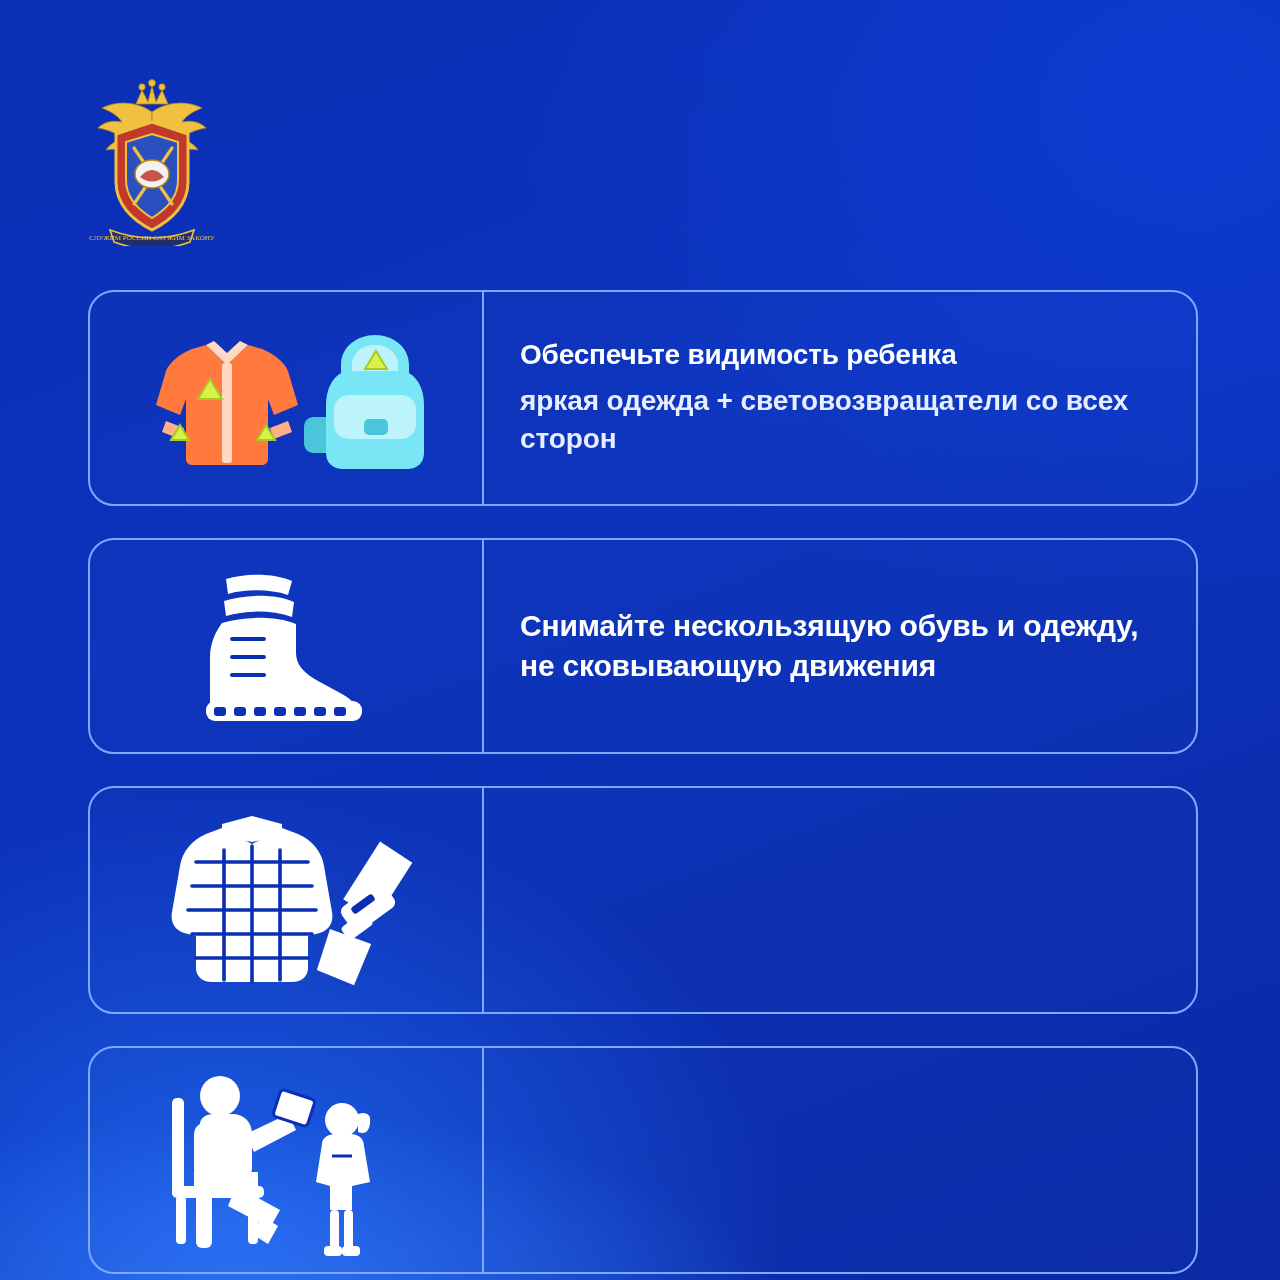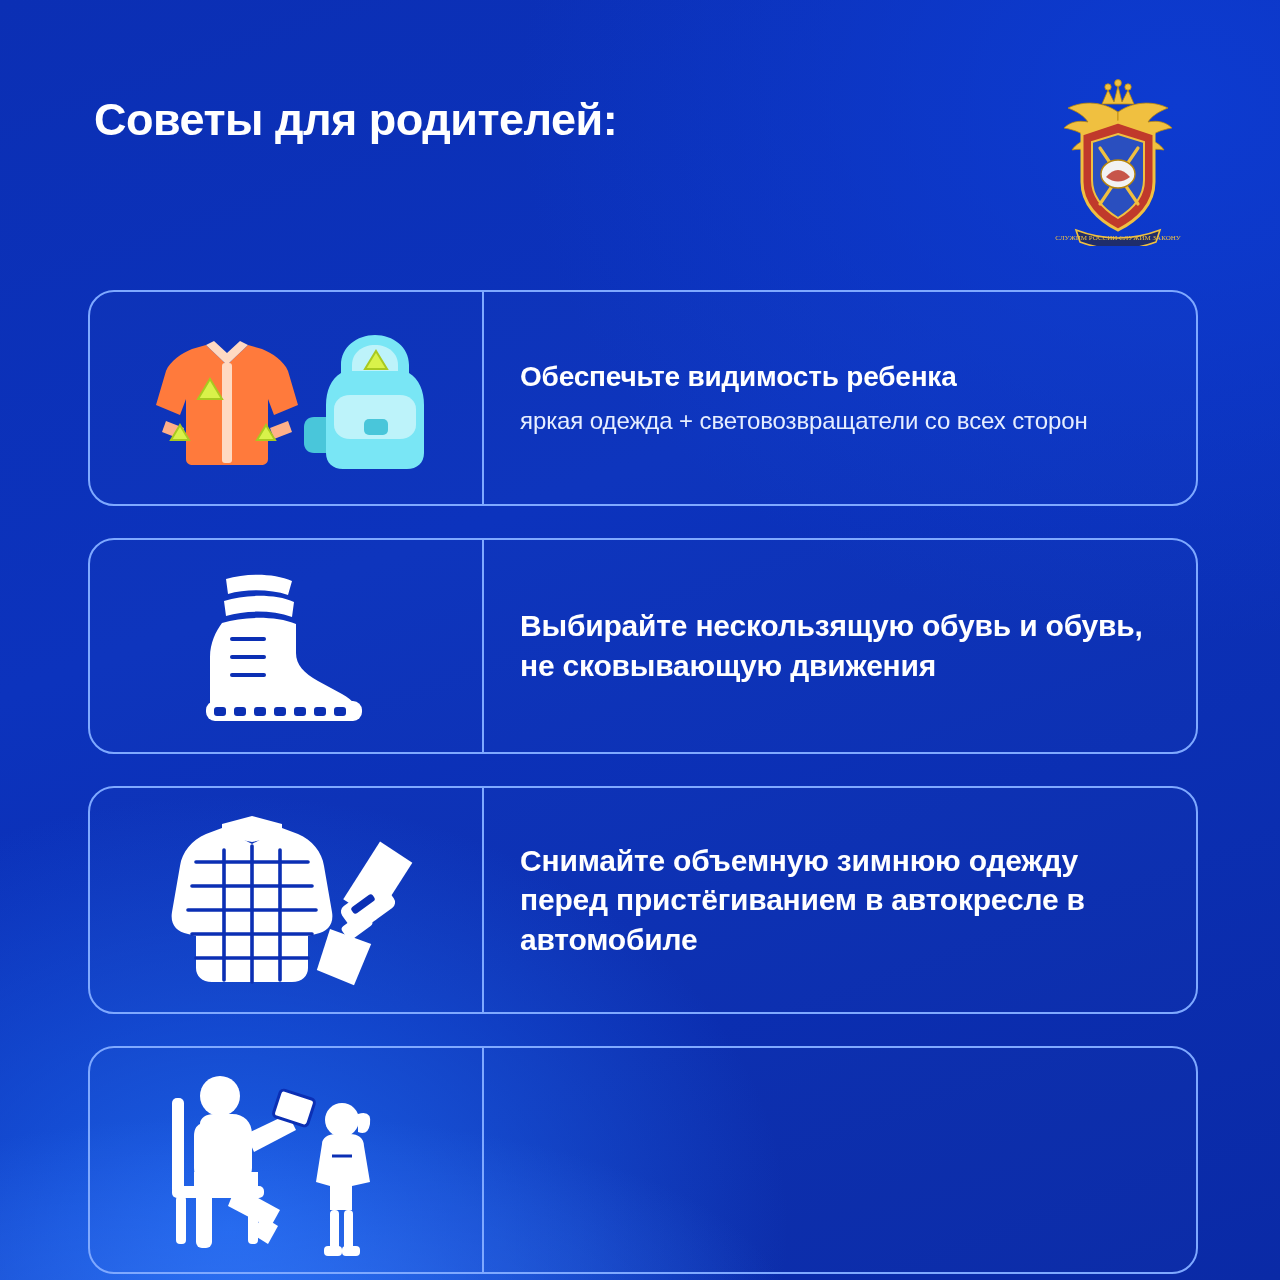--- a/index.html
+++ b/index.html
@@ -95,39 +95,38 @@
   }
   .card-title {
     color: #ffffff;
     font-size: 28px;
     font-weight: bold;
     line-height: 1.30;
     letter-spacing: -0.2px;
   }
   .card-sub {
     color: #e6eeff;
-    font-size: 24px;
-    font-weight: normal;
+    font-size: 28px;
+    font-weight: bold;
     line-height: 1.38;
     margin-top: 8px;
     letter-spacing: -0.1px;
   }
   .card.single .card-title {
     font-size: 30px;
     line-height: 1.32;
   }
   svg { display: block; }
 </style>
 </head>
 <body>
 
 <div class="poster">
 
   <div class="header">
-    <div class="title">Советы для родителей:</div>
 
     <div class="emblem">
       <svg viewBox="0 0 128 168" width="128" height="168" aria-hidden="true">
 
         <g fill="#f0c040" stroke="#b8860b" stroke-width="0.8">
           <path d="M64 34 C50 24 30 22 14 30 C24 34 30 38 34 44 C24 42 16 44 10 50 C22 52 30 56 36 62 C28 62 22 66 18 72 C30 70 42 72 52 78 L64 62 Z"></path>
           <path d="M64 34 C78 24 98 22 114 30 C104 34 98 38 94 44 C104 42 112 44 118 50 C106 52 98 56 92 62 C100 62 106 66 110 72 C98 70 86 72 76 78 L64 62 Z"></path>
         </g>
 
         <g fill="#f0c040" stroke="#b8860b" stroke-width="0.8">
@@ -215,21 +214,21 @@
             <rect x="198" y="146" width="12" height="9" rx="3"></rect>
           </g>
           <g stroke="#0b2fb4" stroke-width="4" stroke-linecap="round">
             <line x1="96" y1="78" x2="128" y2="78"></line>
             <line x1="96" y1="96" x2="128" y2="96"></line>
             <line x1="96" y1="114" x2="128" y2="114"></line>
           </g>
         </svg>
       </div>
       <div class="text-cell">
-        <div class="card-title">Выбирайте нескользящую обувь и обувь, не сковывающую движения</div>
+        <div class="card-title">Снимайте нескользящую обувь и одежду, не сковывающую движения</div>
       </div>
     </div>
 
     <div class="card single">
       <div class="icon-cell">
         <svg viewBox="0 0 300 200" width="300" height="200" aria-hidden="true">
 
           <g fill="#ffffff">
             <path d="M86 24 L116 16 L146 24 L146 36 L116 42 L86 36 Z"></path>
             <path d="M70 34 C56 40 46 52 44 66 L36 112 C34 124 40 132 52 134 L60 136 L60 168 C60 176 66 182 76 182 L156 182 C166 182 172 176 172 168 L172 136 L180 134 C192 132 198 124 196 112 L188 66 C186 52 176 40 162 34 L146 28 L116 44 L86 28 Z"></path>
@@ -249,23 +248,20 @@
             <path d="M236 42 L272 56 L248 120 L212 106 Z" transform="rotate(12 242 80)"></path>
             <rect x="206" y="92" width="52" height="30" rx="7" transform="rotate(-36 232 107)"></rect>
             <path d="M196 128 L236 146 L216 186 L180 168 Z" transform="rotate(-4 208 157)"></path>
             <rect x="206" y="118" width="30" height="16" rx="4" transform="rotate(-36 221 126)"></rect>
           </g>
           <g fill="#0b2fb4">
             <rect x="214" y="100" width="26" height="8" rx="3" transform="rotate(-36 227 104)"></rect>
           </g>
         </svg>
       </div>
-      <div class="text-cell">
-        <div class="card-title">Снимайте объемную зимнюю одежду перед пристёгиванием в автокресле в автомобиле</div>
-      </div>
     </div>
 
     <div class="card single">
       <div class="icon-cell">
         <svg viewBox="0 0 300 200" width="300" height="200" aria-hidden="true">
 
           <g fill="#ffffff">
             <rect x="36" y="38" width="12" height="96" rx="5"></rect>
             <rect x="36" y="126" width="92" height="12" rx="5"></rect>
             <rect x="40" y="136" width="10" height="48" rx="4"></rect>

